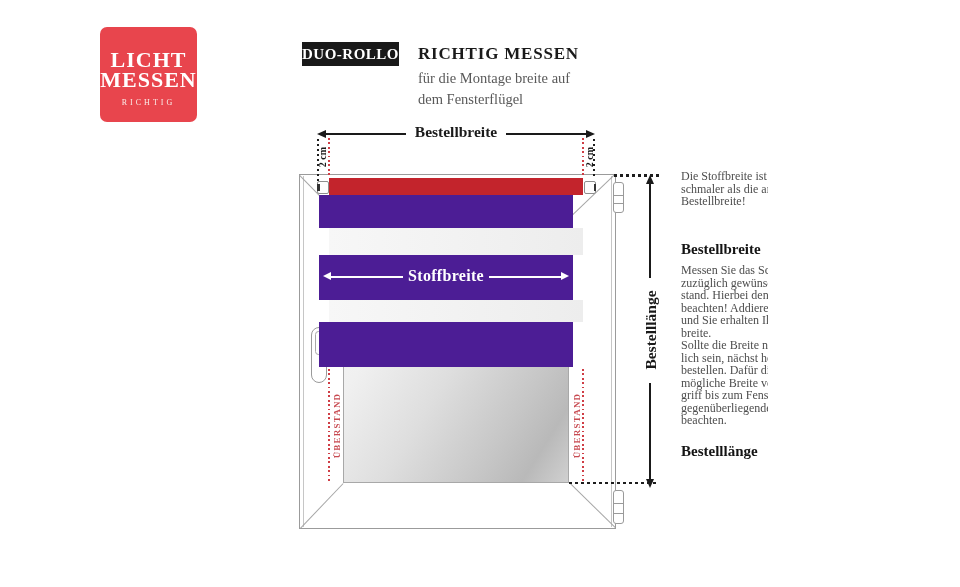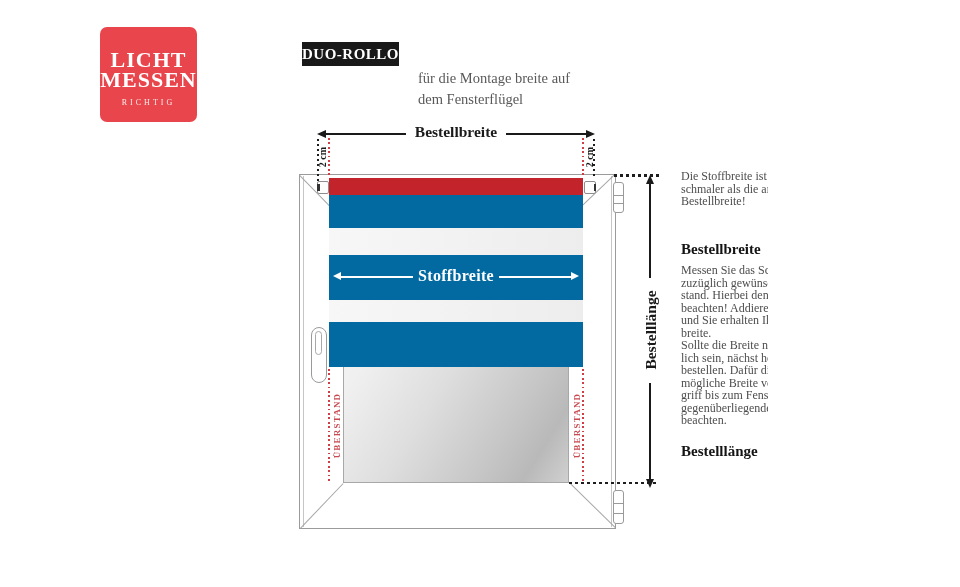--- a/index.html
+++ b/index.html
@@ -30,21 +30,21 @@
   .handle{position:absolute;left:311px;top:327px;width:16px;height:56px;border:1.5px solid #9a9a9a;
           border-radius:8px;background:#fff;}
   .handle .grip{position:absolute;left:3px;top:3px;width:7px;height:24px;border:1px solid #a8a8a8;border-radius:4px;}
   .hinge{position:absolute;left:613px;width:11px;border:1px solid #9a9a9a;border-radius:3px;background:#fff;}
   .hinge .h1,.hinge .h2{position:absolute;left:0;width:100%;border-top:1px solid #9a9a9a;}
 
   
   .cassette{position:absolute;left:329px;top:178px;width:254px;height:17px;background:#c3242c;}
   .cap{position:absolute;top:181px;width:12px;height:13px;background:#fdfdfd;border:1px solid #8d8d8d;border-radius:2px;}
   .cap .mark{position:absolute;top:2px;width:2.5px;height:7px;background:#333;}
-  .stripe{position:absolute;left:329px;width:254px;background:#0369a1;}
+  .stripe{position:absolute;left:319px;width:254px;background:#4c1d95;}
   .gap{position:absolute;left:329px;width:254px;background:linear-gradient(to right,#f7f7f7,#ededed);}
 
   
   .sb-line{position:absolute;height:1.6px;background:#fff;top:21px;}
   .sb-tip{position:absolute;width:0;height:0;top:17px;}
   .sb-label{position:absolute;left:0;top:12px;width:100%;text-align:center;color:#fff;
             font-size:16px;font-weight:bold;letter-spacing:.3px;}
 
   
   .dotv{position:absolute;width:2px;background:repeating-linear-gradient(to bottom,#1d1d1d 0 2px,transparent 2px 5px);}
@@ -72,20 +72,21 @@
 
 <div id="canvas" data-name="infographic-page">
 
   <div class="logo" data-name="lichtblick-logo">
     <div class="big" data-name="logo-line1">LICHT</div>
     <div class="big" data-name="logo-line2">MESSEN</div>
     <div class="tag" data-name="logo-tagline">RICHTIG</div>
   </div>
 
   <div class="badge" data-name="product-badge">DUO-ROLLO</div>
+  <div class="title" data-name="page-title">RICHTIG MESSEN</div>
   <div class="subtitle" data-name="page-subtitle">für die Montage breite auf
 dem Fensterflügel</div>
 
   <div data-name="measurement-diagram">
 
     <div class="win-frame" data-name="window-frame"></div>
     <div class="sashline" style="left:303px;" data-name="window-sash-line-left"></div>
     <div class="sashline" style="left:611px;" data-name="window-sash-line-right"></div>
     <div class="glass" data-name="window-glass"></div>
     <div class="diag" style="left:300px;top:175px;width:61.5px;transform:rotate(45.7deg);" data-name="frame-miter-top-left"></div>

